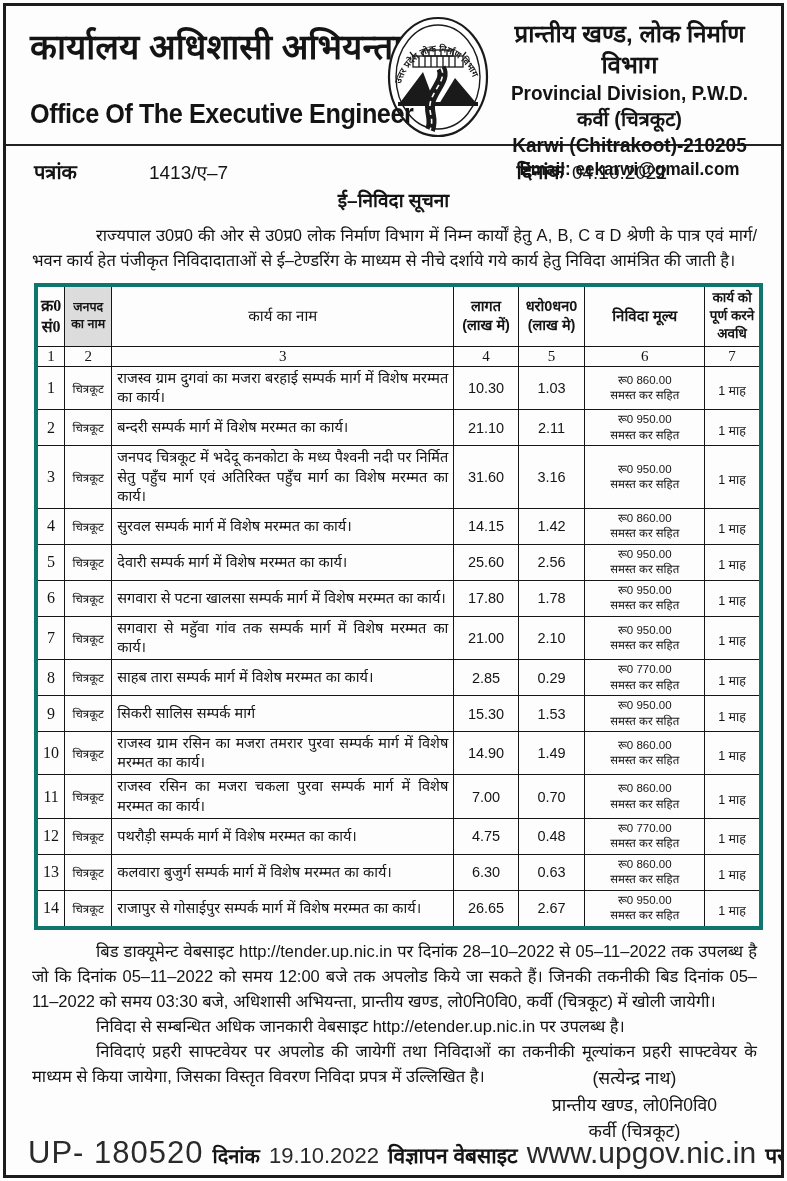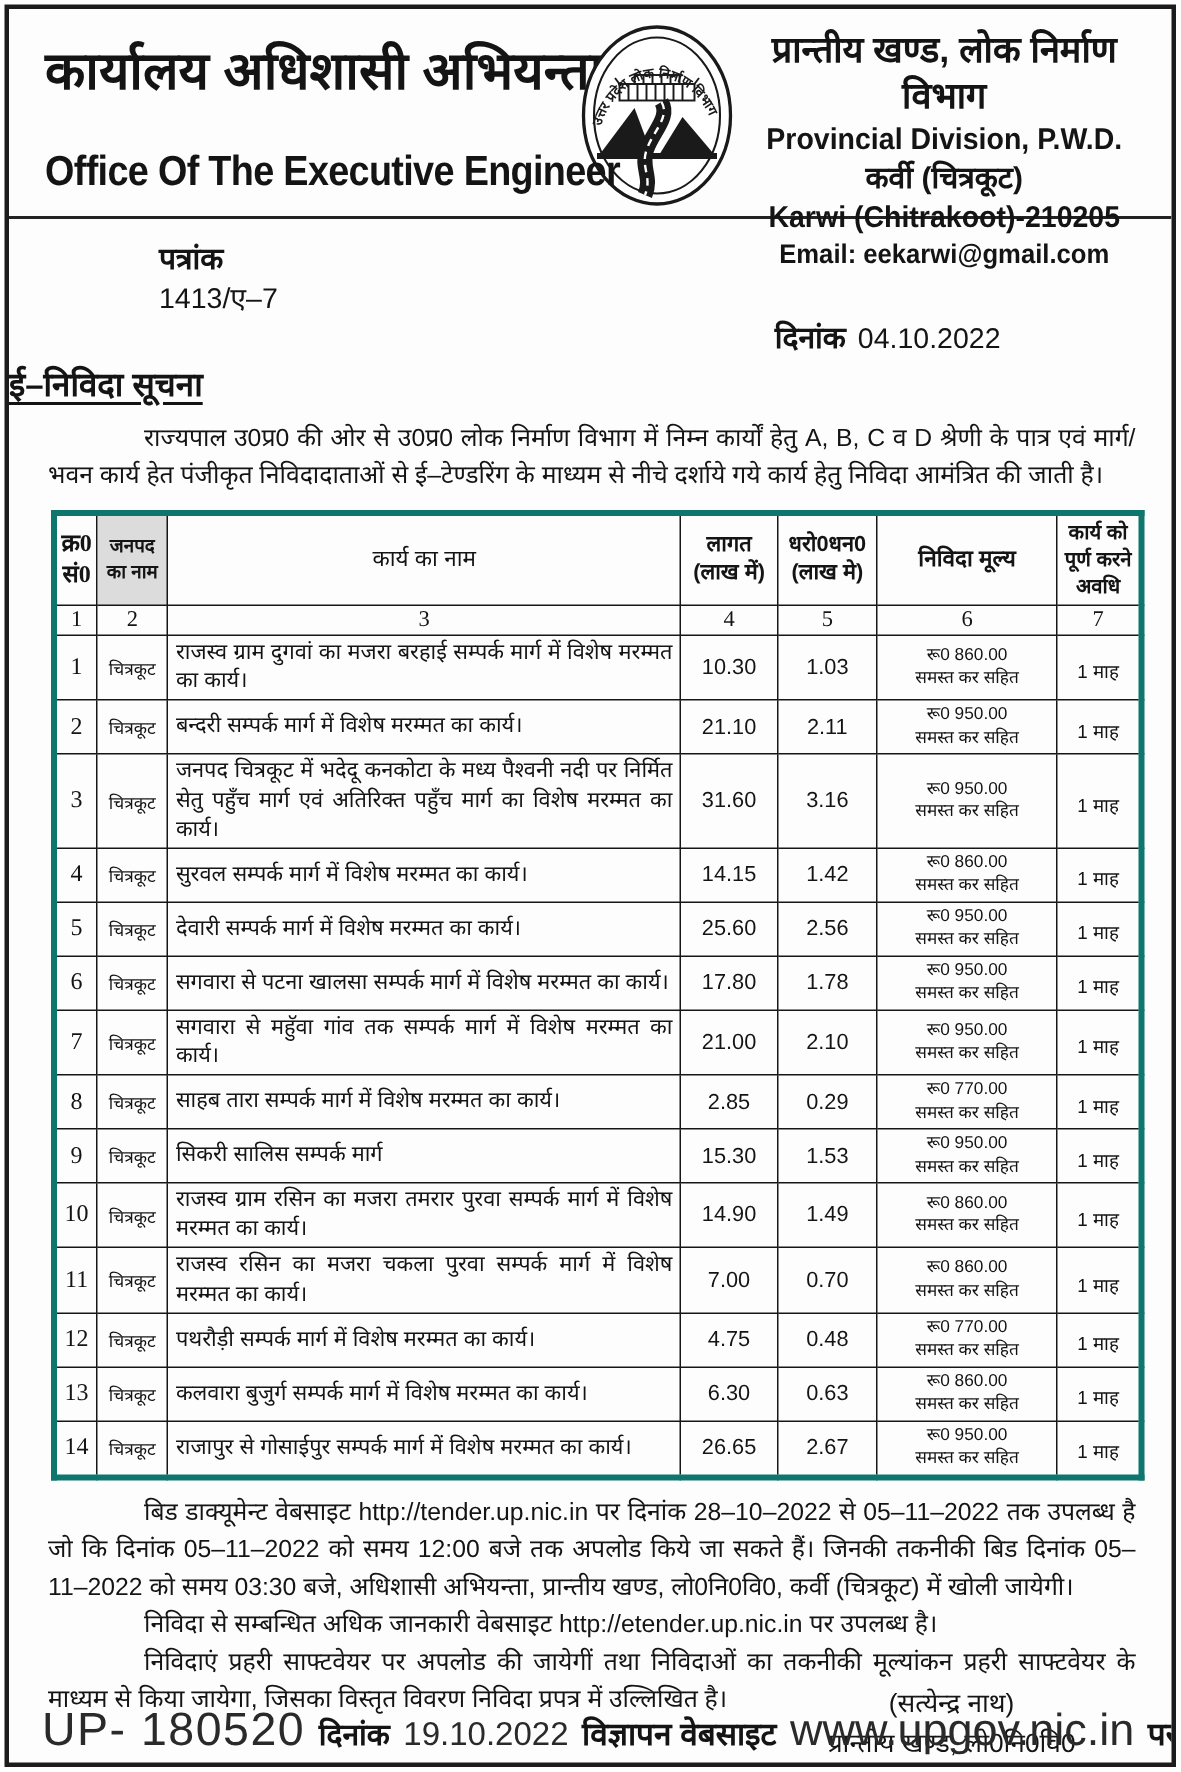--- a/index.html
+++ b/index.html
@@ -15,26 +15,26 @@
   .org-hi { font-size:35px; font-weight:bold; letter-spacing:0; white-space:nowrap; }
   .org-en { font-size:28px; font-weight:bold; white-space:nowrap; transform:scaleX(.9); transform-origin:left; letter-spacing:-.5px; }
   .h-logo { width:112px; display:flex; align-items:center; justify-content:center; }
   .h-right { flex:1; text-align:center; padding-top:4px; line-height:1.3; }
   .div-hi { font-size:24px; font-weight:bold; }
   .div-en { font-size:20px; font-weight:bold; transform:scaleX(.95); }
   .place-hi { font-size:20px; font-weight:bold; }
   .place-en { font-size:20px; font-weight:bold; transform:scaleX(.95); }
   .email { font-size:18px; font-weight:bold; transform:scaleX(.95); }
   
-  .meta { display:flex; align-items:baseline; padding:12px 26px 0 28px; font-size:20px;flex-direction:column; }
+  .meta { display:flex; align-items:baseline; padding:12px 26px 0 28px; font-size:20px; }
   .meta .lbl { font-weight:bold; }
   .letter-no { margin-left:72px; font-size:19px; }
   .date-wrap { margin-left:auto; margin-right:88px; display:flex; gap:8px; align-items:baseline; }
   .date-val { font-size:19px; }
-  .doc-title { font-size:22px; font-weight:bold; text-decoration:underline; text-underline-offset:4px; margin-top:2px; }
+  .doc-title { text-align:center; font-size:19px; font-weight:bold; text-underline-offset:4px; margin-top:2px; }
   
   .intro { padding:10px 24px 6px 26px; font-size:16.5px; line-height:1.5; text-indent:64px; text-align:justify; }
   
   table.tender { border-collapse:collapse; margin:4px 24px 0 28px; width:729px; table-layout:fixed; border:4px solid #0f766e; }
   table.tender th, table.tender td { border:1.6px solid #161616; vertical-align:middle; overflow:hidden; }
   th { font-weight:bold; font-size:13.5px; line-height:1.35; padding:3px 1px; }
   th.c-work-h { font-size:15px; }
   th.c-dist-h { background:#dcdcdc; font-size:12.5px; }
   .idx td { text-align:center; font-family:"Liberation Serif","DejaVu Serif",serif; font-size:15px; padding:1px 0; }
   .c-sn  { width:28px;  text-align:center; font-family:"Liberation Serif","DejaVu Serif",serif; font-size:16px; }

